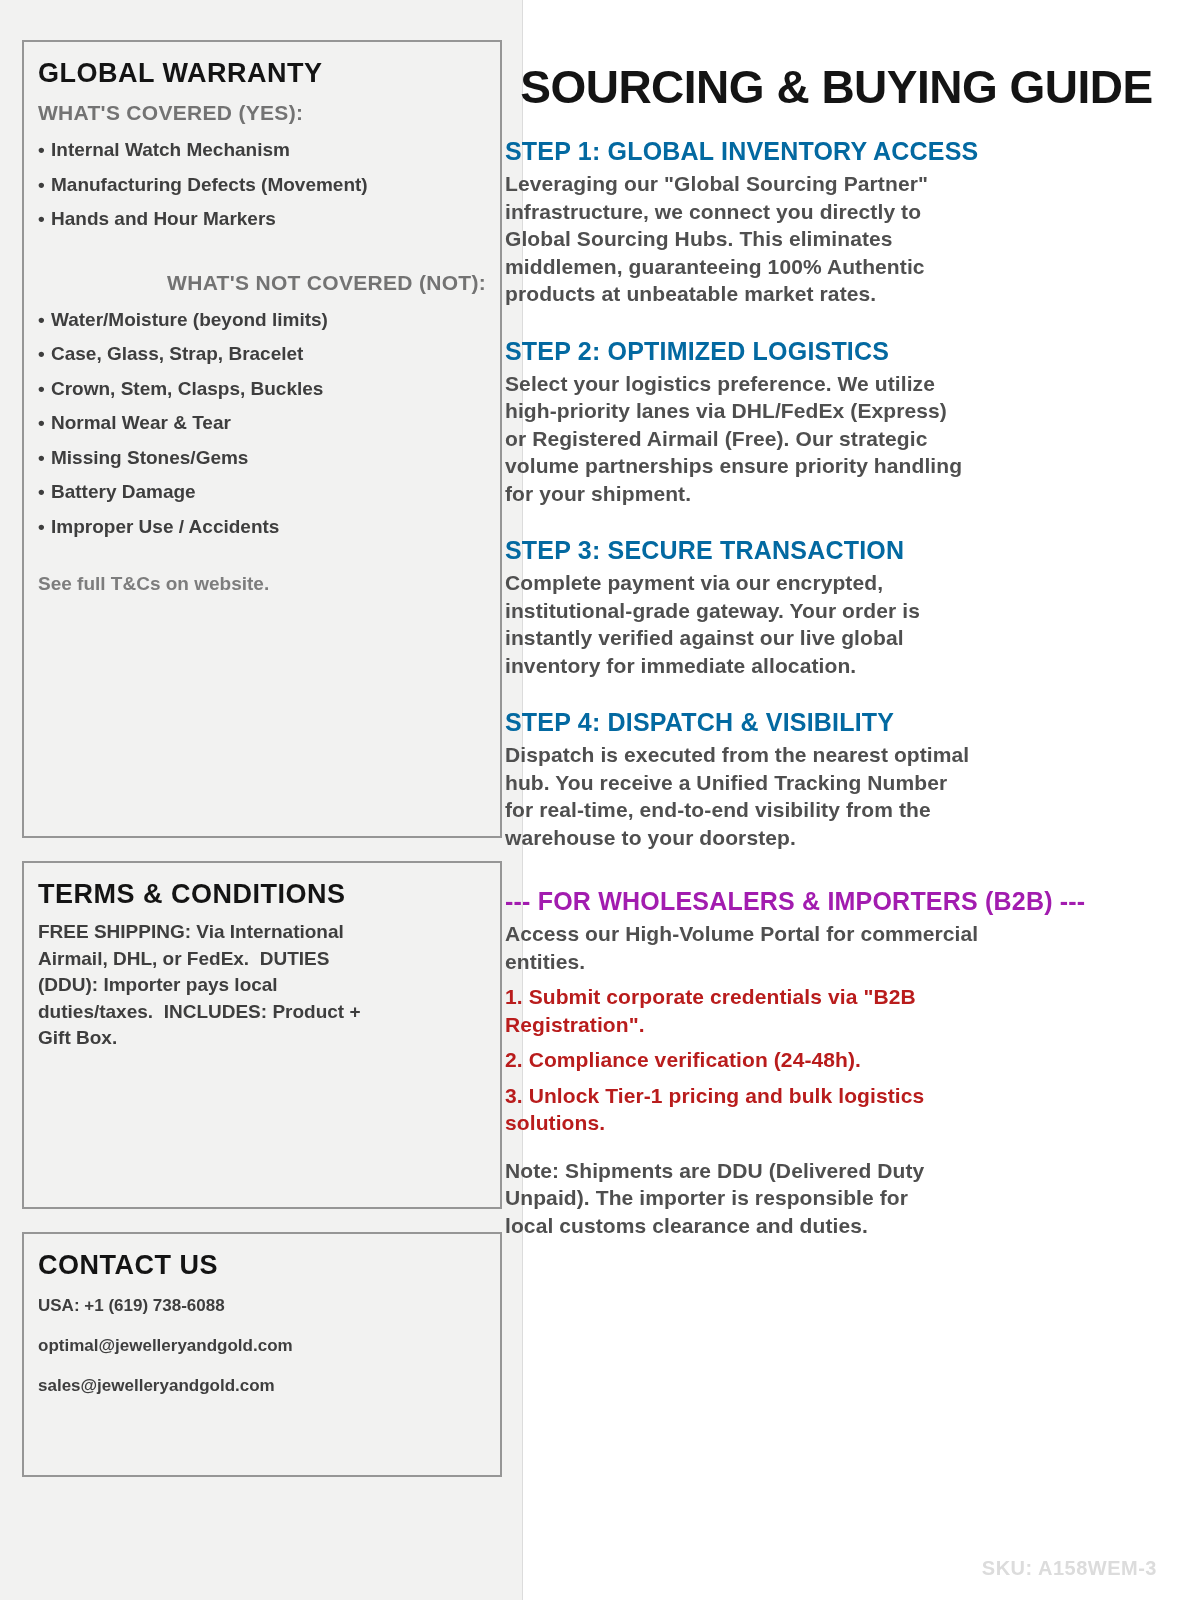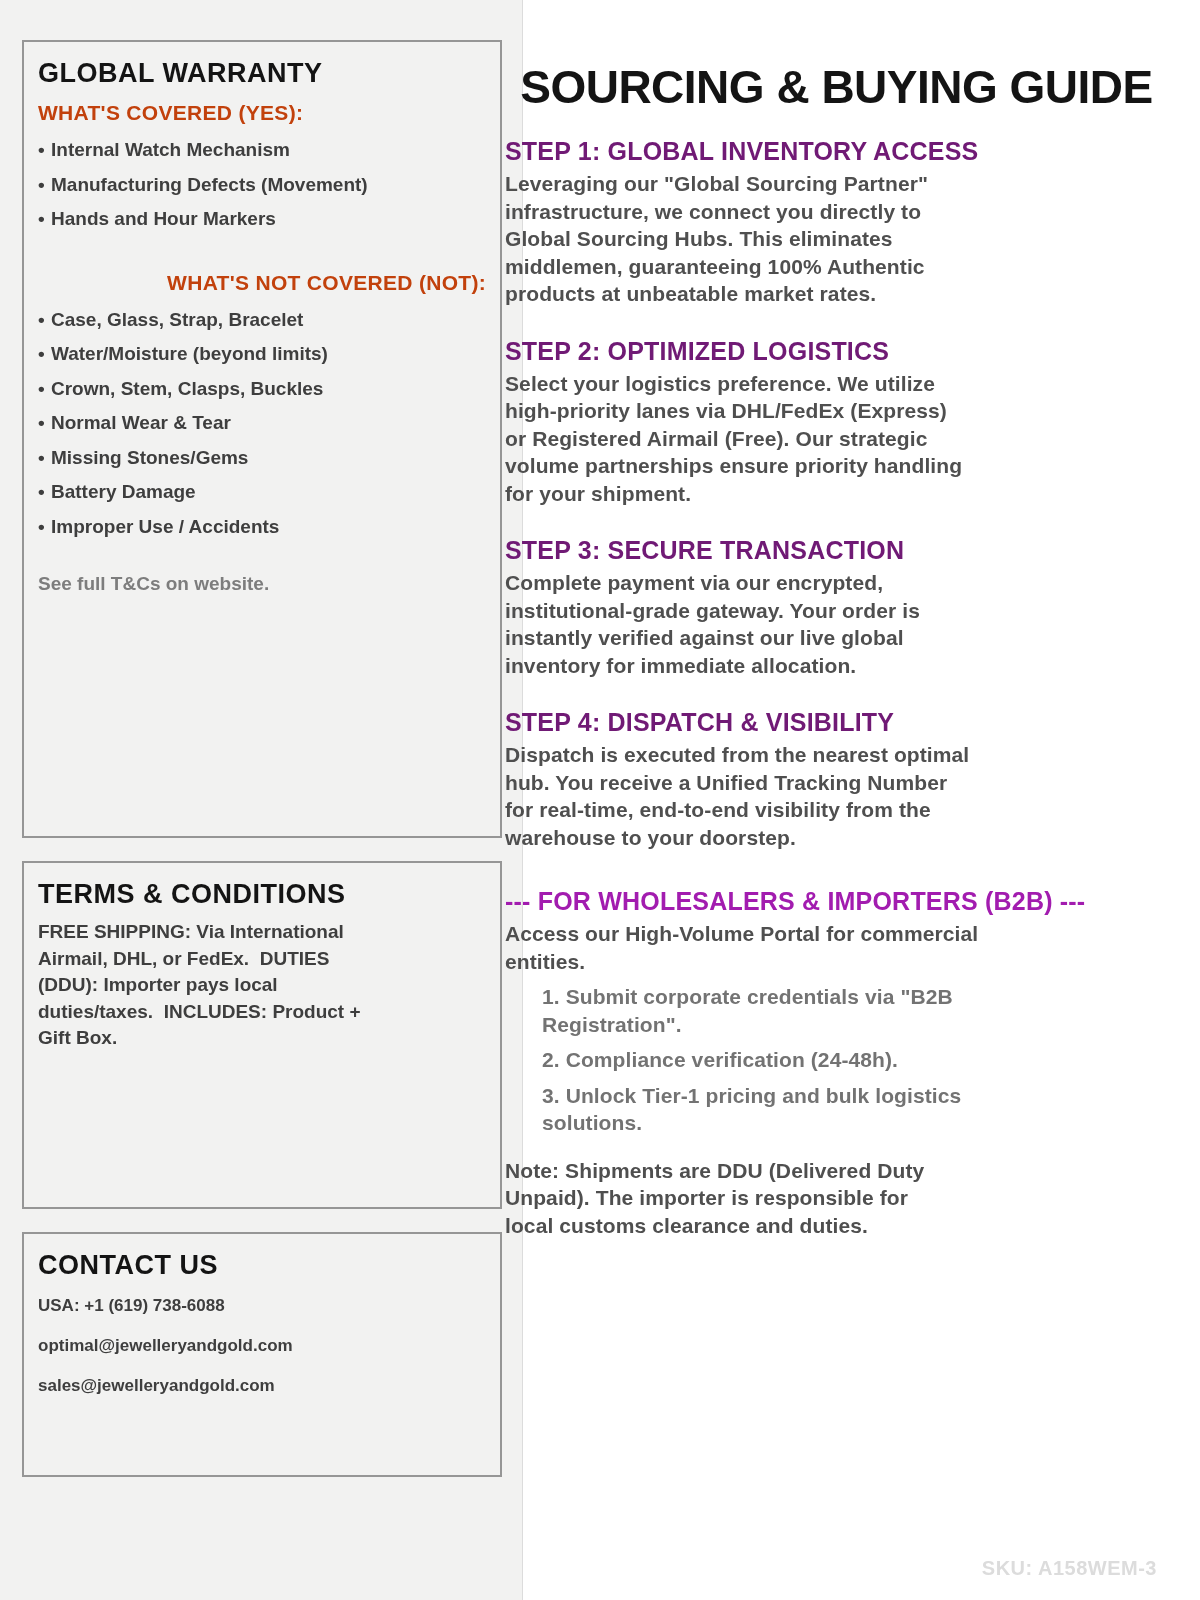--- a/index.html
+++ b/index.html
@@ -30,21 +30,21 @@
   .box-contact  { margin-top: 23px; height: 245px; }
 
   .side-title {
     font-size: 27px; line-height: 30px;
     font-weight: 800; color: #141414;
     letter-spacing: 0.5px;
   }
   .side-subhead {
     margin-top: 13px;
     font-size: 21px; line-height: 24px;
-    font-weight: bold; color: #c2410c;
+    font-weight: bold; color: #737373;
     letter-spacing: 0.3px;
   }
   .side-list { margin-top: 8px; list-style: none; }
   .side-list li {
     font-size: 19px; line-height: 34.5px;
     font-weight: bold; color: #3e3e3e;
     white-space: nowrap;
   }
   .side-list li .dot { display: inline-block; width: 13px; color: #3e3e3e; }
   .gap-subhead { margin-top: 34px; text-align: right; }
@@ -78,21 +78,21 @@
     text-align: center;
     font-size: 46px; line-height: 50px;
     font-weight: 800; color: #141414;
     letter-spacing: -0.5px;
     white-space: nowrap;
   }
   .step { margin: 0; }
   .step-heading {
     margin-top: 29px;
     font-size: 25px; line-height: 29px;
-    font-weight: 800; color: #701a75;
+    font-weight: 800; color: #0369a1;
     letter-spacing: 0.2px;
     white-space: nowrap;
   }
   .step:first-of-type .step-heading { margin-top: 25px; }
   .step-body {
     margin-top: 4px;
     font-size: 21px; line-height: 27.5px;
     font-weight: bold; color: #4f4f4f;
     letter-spacing: 0.1px;
     white-space: pre-line;
@@ -102,24 +102,23 @@
     font-size: 25px; line-height: 29px;
     font-weight: 700; color: #a21caf;
     letter-spacing: 0.2px;
     white-space: nowrap;
   }
   .b2b-intro { margin-top: 4px; }
   .b2b-list { list-style: none; }
   .b2b-list li {
     margin-top: 8px;
     font-size: 21px; line-height: 27.5px;
-    font-weight: bold; color: #737373;
+    font-weight: bold; color: #b91c1c;
     letter-spacing: 0.1px;
     white-space: pre-line;
-    margin-left: 37px;
   }
   .b2b-note { margin-top: 20px; }
 
   .sku {
     position: absolute;
     right: 43px; top: 1556px;
     font-size: 20px; line-height: 24px;
     font-weight: 800; color: #dcdcdc;
     letter-spacing: 0.5px;
   }
@@ -136,22 +135,22 @@
     <ul class="side-list">
 
     <li><span class="dot">•</span><span>Internal Watch Mechanism</span></li>
         <li><span class="dot">•</span><span>Manufacturing Defects (Movement)</span></li>
         <li><span class="dot">•</span><span>Hands and Hour Markers</span></li>
       </ul>
 
     <h3 class="side-subhead gap-subhead">WHAT'S NOT COVERED (NOT):</h3>
     <ul class="side-list">
 
-    <li><span class="dot">•</span><span>Case, Glass, Strap, Bracelet</span></li>
-        <li><span class="dot">•</span><span>Water/Moisture (beyond limits)</span></li>
+    <li><span class="dot">•</span><span>Water/Moisture (beyond limits)</span></li>
+        <li><span class="dot">•</span><span>Case, Glass, Strap, Bracelet</span></li>
         <li><span class="dot">•</span><span>Crown, Stem, Clasps, Buckles</span></li>
         <li><span class="dot">•</span><span>Normal Wear &amp; Tear</span></li>
         <li><span class="dot">•</span><span>Missing Stones/Gems</span></li>
         <li><span class="dot">•</span><span>Battery Damage</span></li>
         <li><span class="dot">•</span><span>Improper Use / Accidents</span></li>
       </ul>
 
     <p class="side-footnote">See full T&amp;Cs on website.</p>
   </section>
 

